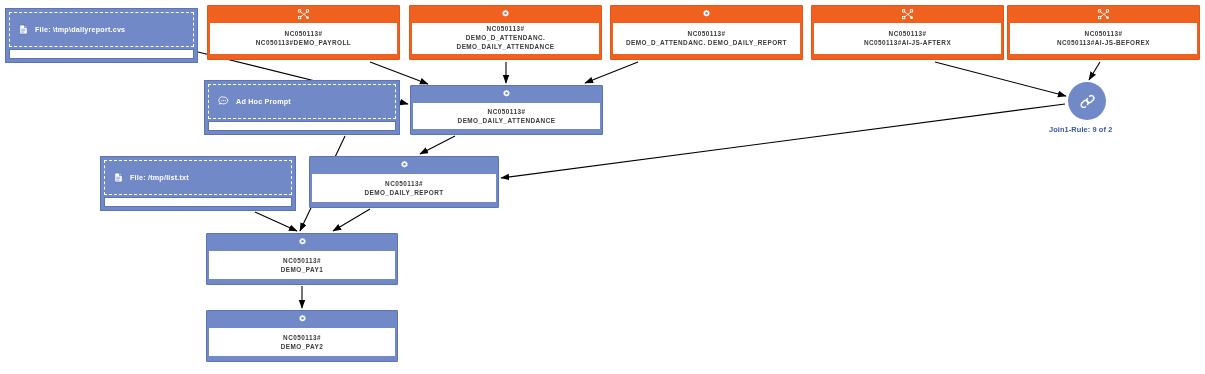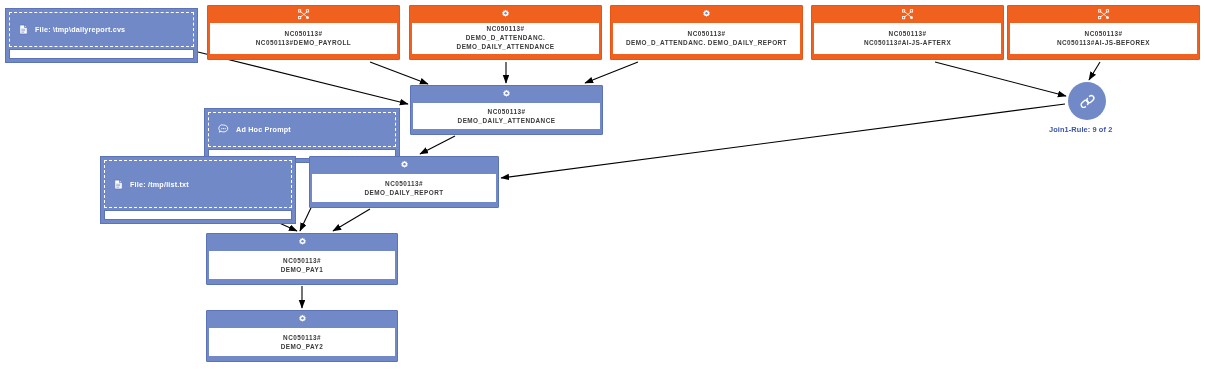--- a/index.html
+++ b/index.html
@@ -229,21 +229,21 @@
             <rect x="11.1" y="0.6" width="3.1" height="3.1" fill="none" stroke="#ffffff" stroke-width="1.1"></rect>
             <rect x="0.6" y="9.6" width="3.1" height="3.1" fill="none" stroke="#ffffff" stroke-width="1.1"></rect>
             <circle cx="12.7" cy="11.2" r="1.9" fill="#ffffff"></circle>
           </svg>
         </div>
         <div class="body">
           <div class="l1">NC050113#</div>
           <div class="l2">NC050113#AI-JS-BEFOREX</div>
         </div>
       </div>
-      <div class="dnode" style="left: 204px; top: 80px; width: 196px; height: 55px; margin-top: 28px;">
+      <div class="dnode" style="left: 204px; top: 80px; width: 196px; height: 55px;">
         <div class="dash">
           <span>
             <svg class="ico" width="11" height="11" viewBox="0 0 14 14">
               <path d="M7 1.3 a5.4 4.4 0 1 1 -3.1 8 L1.6 10.4 L2.4 8.6 A4.4 4.4 0 0 1 7 1.3 z" fill="none" stroke="#ffffff" stroke-width="1.1"></path>
               <g fill="#ffffff">
                 <circle cx="4.9" cy="5.8" r=".75"></circle>
                 <circle cx="7" cy="5.8" r=".75"></circle>
                 <circle cx="9.1" cy="5.8" r=".75"></circle>
               </g>
             </svg>
@@ -259,21 +259,21 @@
               <path d="M8 1.2l1.05 1.5 1.8-.45.25 1.82 1.75.6-.95 1.58.95 1.58-1.75.6-.25 1.82-1.8-.45L8 11.3 6.95 9.8l-1.8.45-.25-1.82-1.75-.6.95-1.58-.95-1.58 1.75-.6.25-1.82 1.8.45z"></path>
             </g>
             <circle cx="8" cy="6.25" r="1.75" fill="#7289C8"></circle>
           </svg>
         </div>
         <div class="body">
           <div class="l1">NC050113#</div>
           <div class="l2">DEMO_DAILY_ATTENDANCE</div>
         </div>
       </div>
-      <div class="dnode" style="left: 100px; top: 156px; width: 196px; height: 68px;">
+      <div class="dnode" style="left: 100px; top: 156px; width: 196px; height: 55px;">
         <div class="dash">
           <span>
             <svg class="ico" width="9" height="11" viewBox="0 0 12 14">
               <path d="M1 1 h6.4 L11 4.4 V13 H1 Z" fill="#ffffff" stroke="#5C73B8" stroke-width="1"></path>
               <path d="M7.4 1 V4.4 H11" fill="none" stroke="#5C73B8" stroke-width="1"></path>
               <g stroke="#7289C8" stroke-width=".9">
                 <path d="M3 6.6 h5.4"></path>
                 <path d="M3 8.6 h5.4"></path>
                 <path d="M3 10.6 h4"></path>
               </g>

